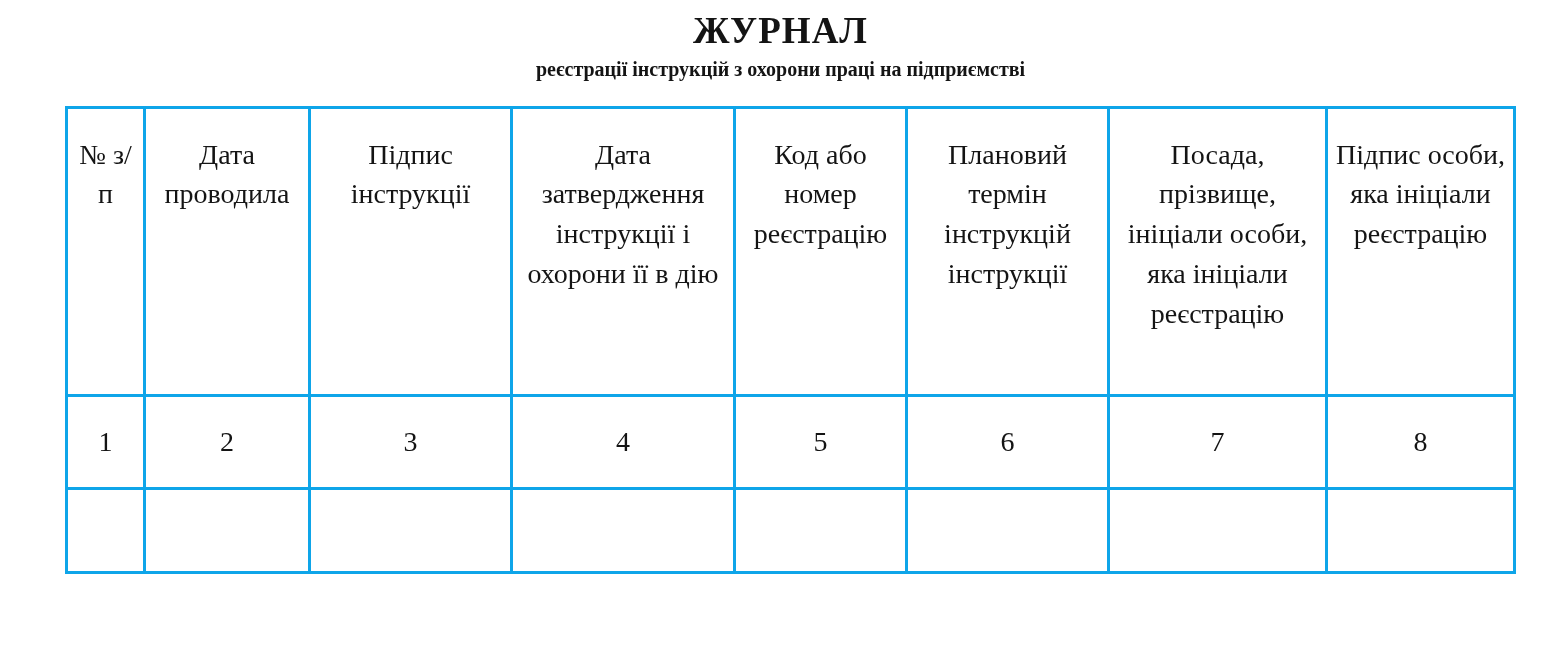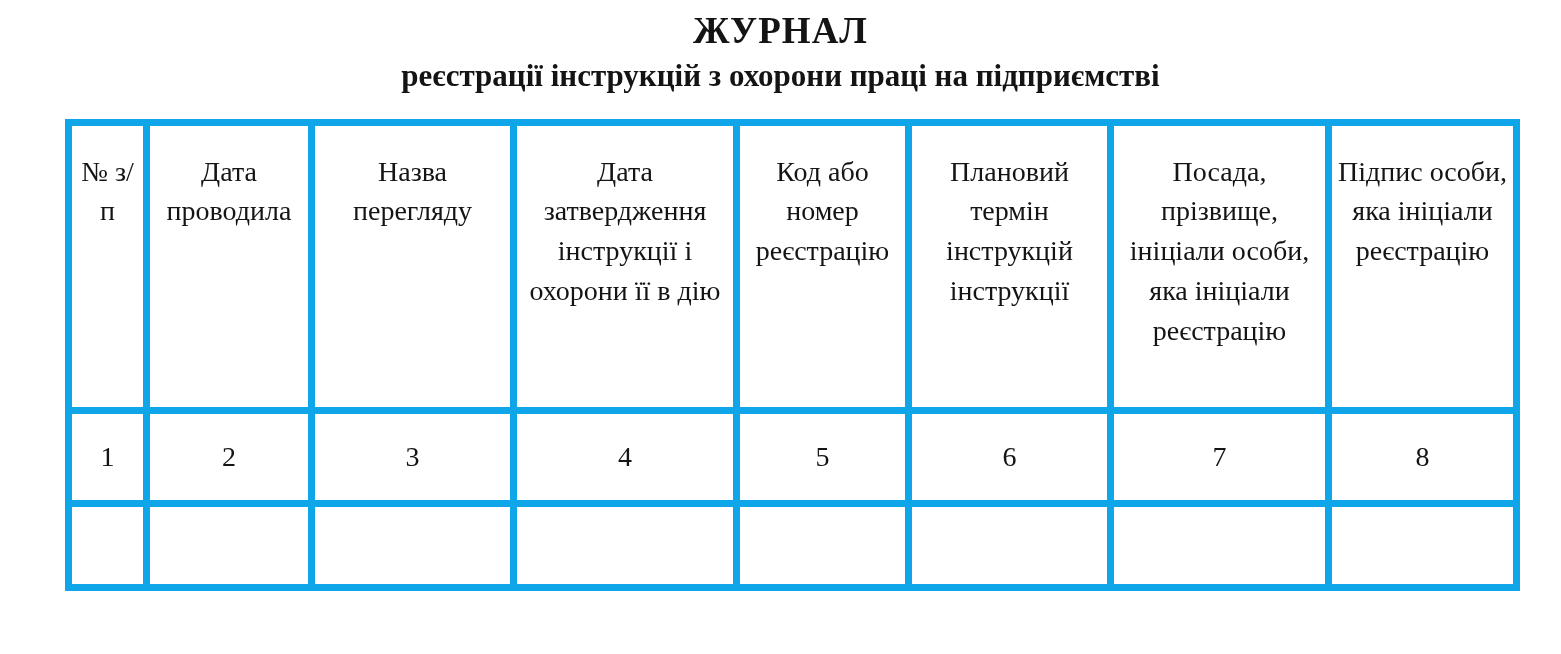--- a/index.html
+++ b/index.html
@@ -19,21 +19,21 @@
   .doc-title {
     padding-top: 10px;
     text-align: center;
     font-size: 37px;
     font-weight: bold;
     letter-spacing: 1px;
     line-height: 1.15;
   }
   .doc-subtitle {
     text-align: center;
-    font-size: 31px;
+    font-size: 20px;
     font-weight: bold;
     line-height: 1.2;
     margin-top: 4px;
   }
   table.journal {
     border-collapse: collapse;
     table-layout: fixed;
     margin-left: 65px;
     margin-top: 25px;
     width: 1448px;
@@ -41,21 +41,21 @@
   table.journal col.c1 { width: 78px; }
   table.journal col.c2 { width: 165px; }
   table.journal col.c3 { width: 202px; }
   table.journal col.c4 { width: 223px; }
   table.journal col.c5 { width: 172px; }
   table.journal col.c6 { width: 202px; }
   table.journal col.c7 { width: 218px; }
   table.journal col.c8 { width: 188px; }
   table.journal th,
   table.journal td {
-    border: 7px solid #0ea5e9;
+    border: 3px solid #0ea5e9;
     box-sizing: border-box;
     text-align: center;
     overflow: hidden;
   }
   table.journal th {
     height: 288px;
     vertical-align: top;
     padding: 26px 5px 0 5px;
     font-weight: normal;
     font-size: 28px;
@@ -87,21 +87,21 @@
         <col class="c4">
       <col class="c5">
         <col class="c6">
         <col class="c7">
         <col class="c8">
     </colgroup>
     <tbody>
       <tr class="row-headers">
         <th>№ з/п</th>
         <th>Дата проводила</th>
-        <th>Назва перегляду</th>
+        <th>Підпис інструкції</th>
         <th>Дата затвердження інструкції і охорони її в дію</th>
         <th>Код або номер реєстрацію</th>
         <th>Плановий термін інструкцій інструкції</th>
         <th>Посада, прізвище, ініціали особи, яка ініціали реєстрацію</th>
         <th>Підпис особи, яка ініціали реєстрацію</th>
       </tr>
       <tr class="row-numbers">
         <td>1</td>
         <td>2</td>
         <td>3</td>

